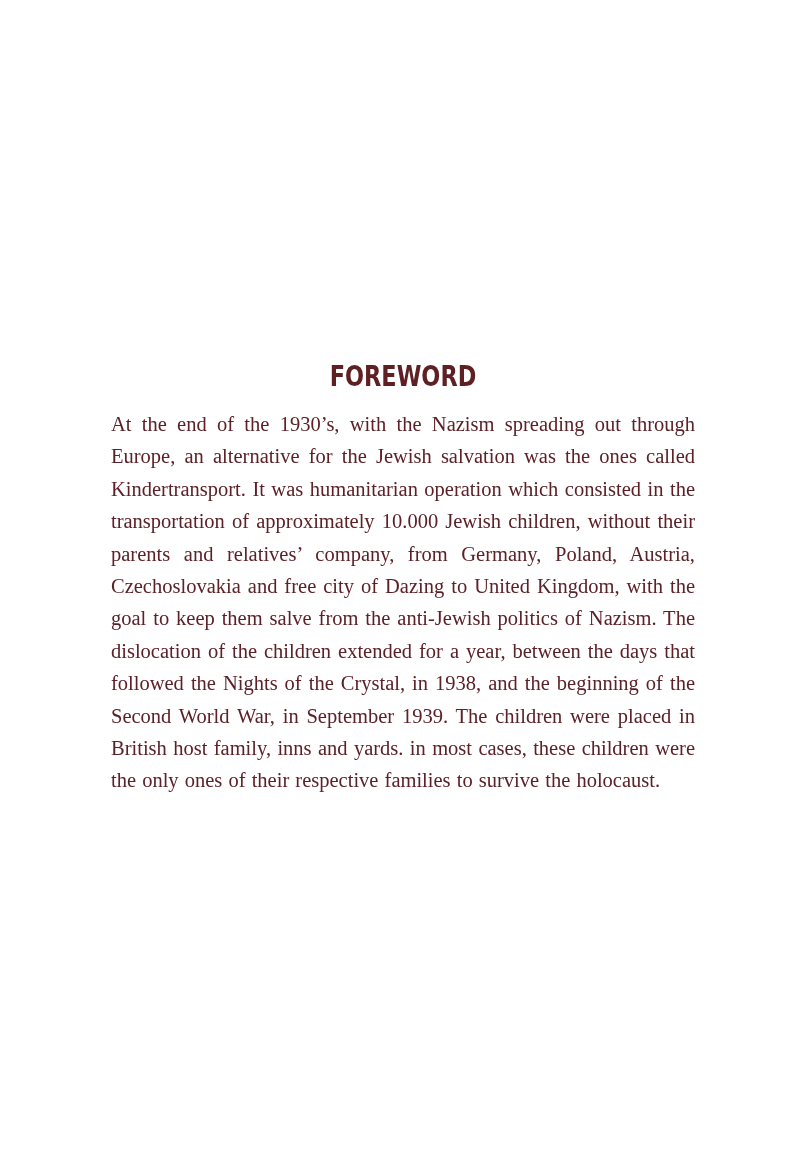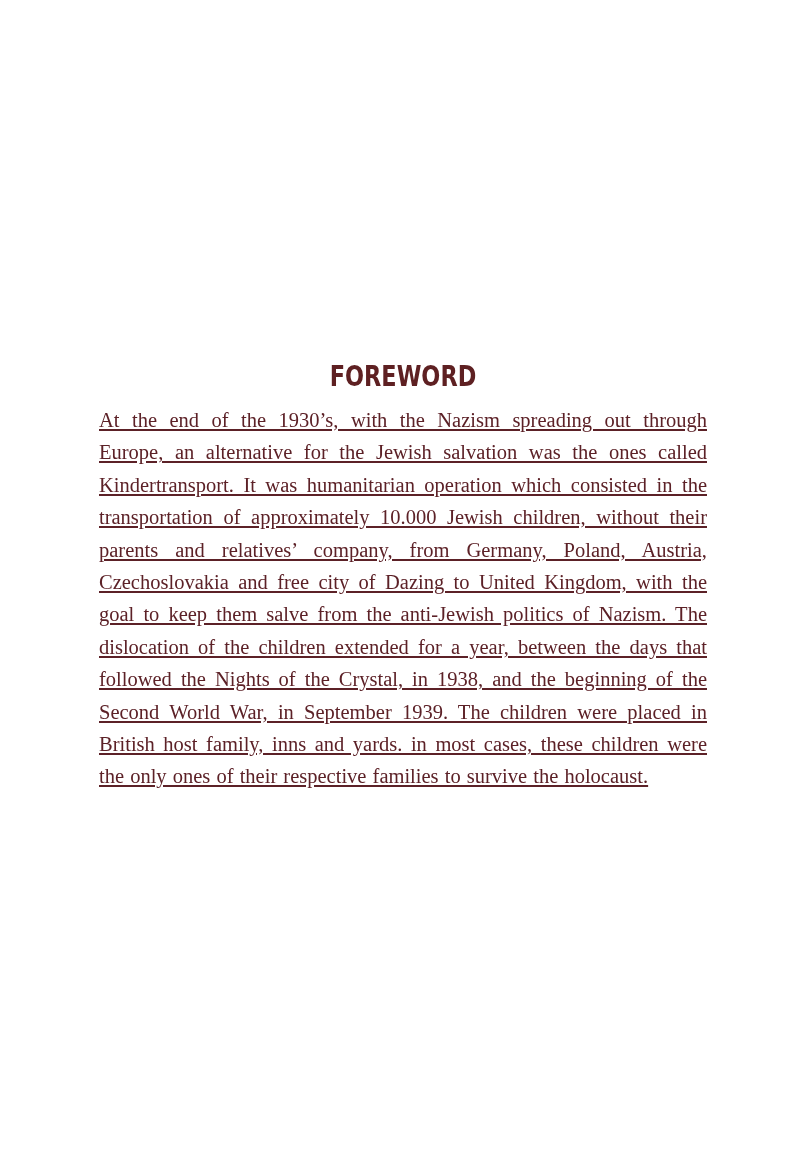--- a/index.html
+++ b/index.html
@@ -27,27 +27,26 @@
     font-family: "DejaVu Sans", sans-serif;
     font-weight: bold;
     font-size: 28px;
     line-height: 30px;
     letter-spacing: 0px;
     color: #5e2022;
     transform: scaleX(0.8);
     transform-origin: 50% 50%;
   }
   .foreword-body {
-    margin: 4px;
+    margin: 16px;
     text-align: justify;
     font-size: 20.5px;
     line-height: 32.4px;
     color: #5c2127;
     word-spacing: 1px;
-    text-decoration: underline;
   }
 </style>
 </head>
 <body>
 
 <div class="page">
   <div class="content">
     <h1 class="foreword-title">FOREWORD</h1>
     <p class="foreword-body">At the end of the 1930’s, with the Nazism spreading out through Europe, an alternative for the Jewish salvation was the ones called Kindertransport. It was humanitarian operation which consisted in the transportation of approximately 10.000 Jewish children, without their parents and relatives’ company, from Germany, Poland, Austria, Czechoslovakia and free city of Dazing to United Kingdom, with the goal to keep them salve from the anti-Jewish politics of Nazism. The dislocation of the children extended for a year, between the days that followed the Nights of the Crystal, in 1938, and the beginning of the Second World War, in September 1939. The children were placed in British host family, inns and yards. in most cases, these children were the only ones of their respective families to survive the holocaust.</p>
   </div>

